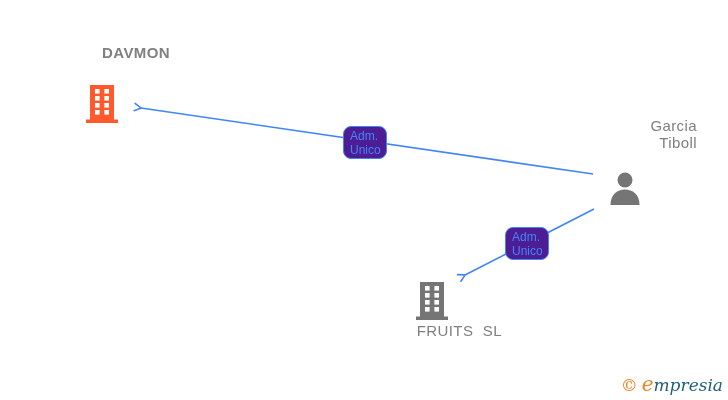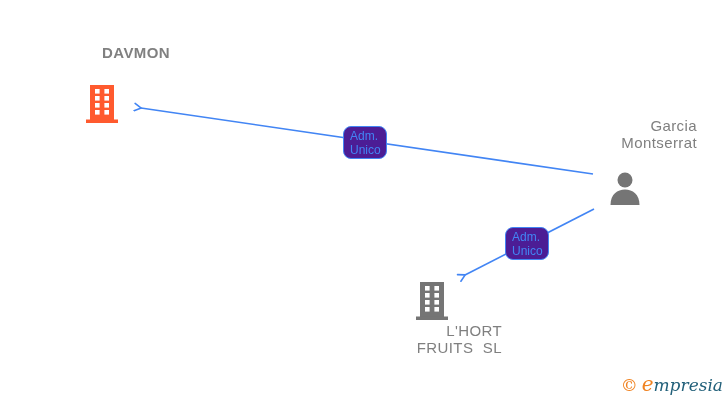--- a/index.html
+++ b/index.html
@@ -92,21 +92,21 @@
         <rect x="9" y="18" width="4.6" height="4.6"></rect>
         <rect x="18.4" y="18" width="4.6" height="4.6"></rect>
         <rect x="9" y="25" width="4.6" height="4.6"></rect>
         <rect x="18.4" y="25" width="4.6" height="4.6"></rect>
       </g>
     </svg>
   </div>
 
   <div class="node-label" style="left:557px;top:117px;width:140px">
     <div>Garcia</div>
-    <div>Montserrat</div>
+    <div>Tiboll</div>
   </div>
   <div class="node-icon icon-gray" style="left:608px;top:172px">
     <svg width="34" height="33" viewBox="0 0 34 33">
       <circle cx="17" cy="8" r="7.5" fill="currentColor"></circle>
       <path d="M2.5,33 C2.5,22 9.5,17.5 17,17.5 C24.5,17.5 31.5,22 31.5,33 Z" fill="currentColor"></path>
     </svg>
   </div>
 
   <div class="node-icon icon-gray" style="left:415px;top:282px">
     <svg width="34" height="38" viewBox="0 0 32 38">
@@ -118,21 +118,20 @@
         <rect x="9" y="11" width="4.6" height="4.6"></rect>
         <rect x="18.4" y="11" width="4.6" height="4.6"></rect>
         <rect x="9" y="18" width="4.6" height="4.6"></rect>
         <rect x="18.4" y="18" width="4.6" height="4.6"></rect>
         <rect x="9" y="25" width="4.6" height="4.6"></rect>
         <rect x="18.4" y="25" width="4.6" height="4.6"></rect>
       </g>
     </svg>
   </div>
   <div class="node-label" style="left:362px;top:322px;width:140px">
-    <div>L'HORT</div>
     <div>FRUITS SL</div>
   </div>
 
   <div class="watermark">
     <span class="copy">©</span><span class="brand-e">e</span><span class="brand-rest">mpresia</span>
   </div>
 
 </div>
 
 </body></html>

